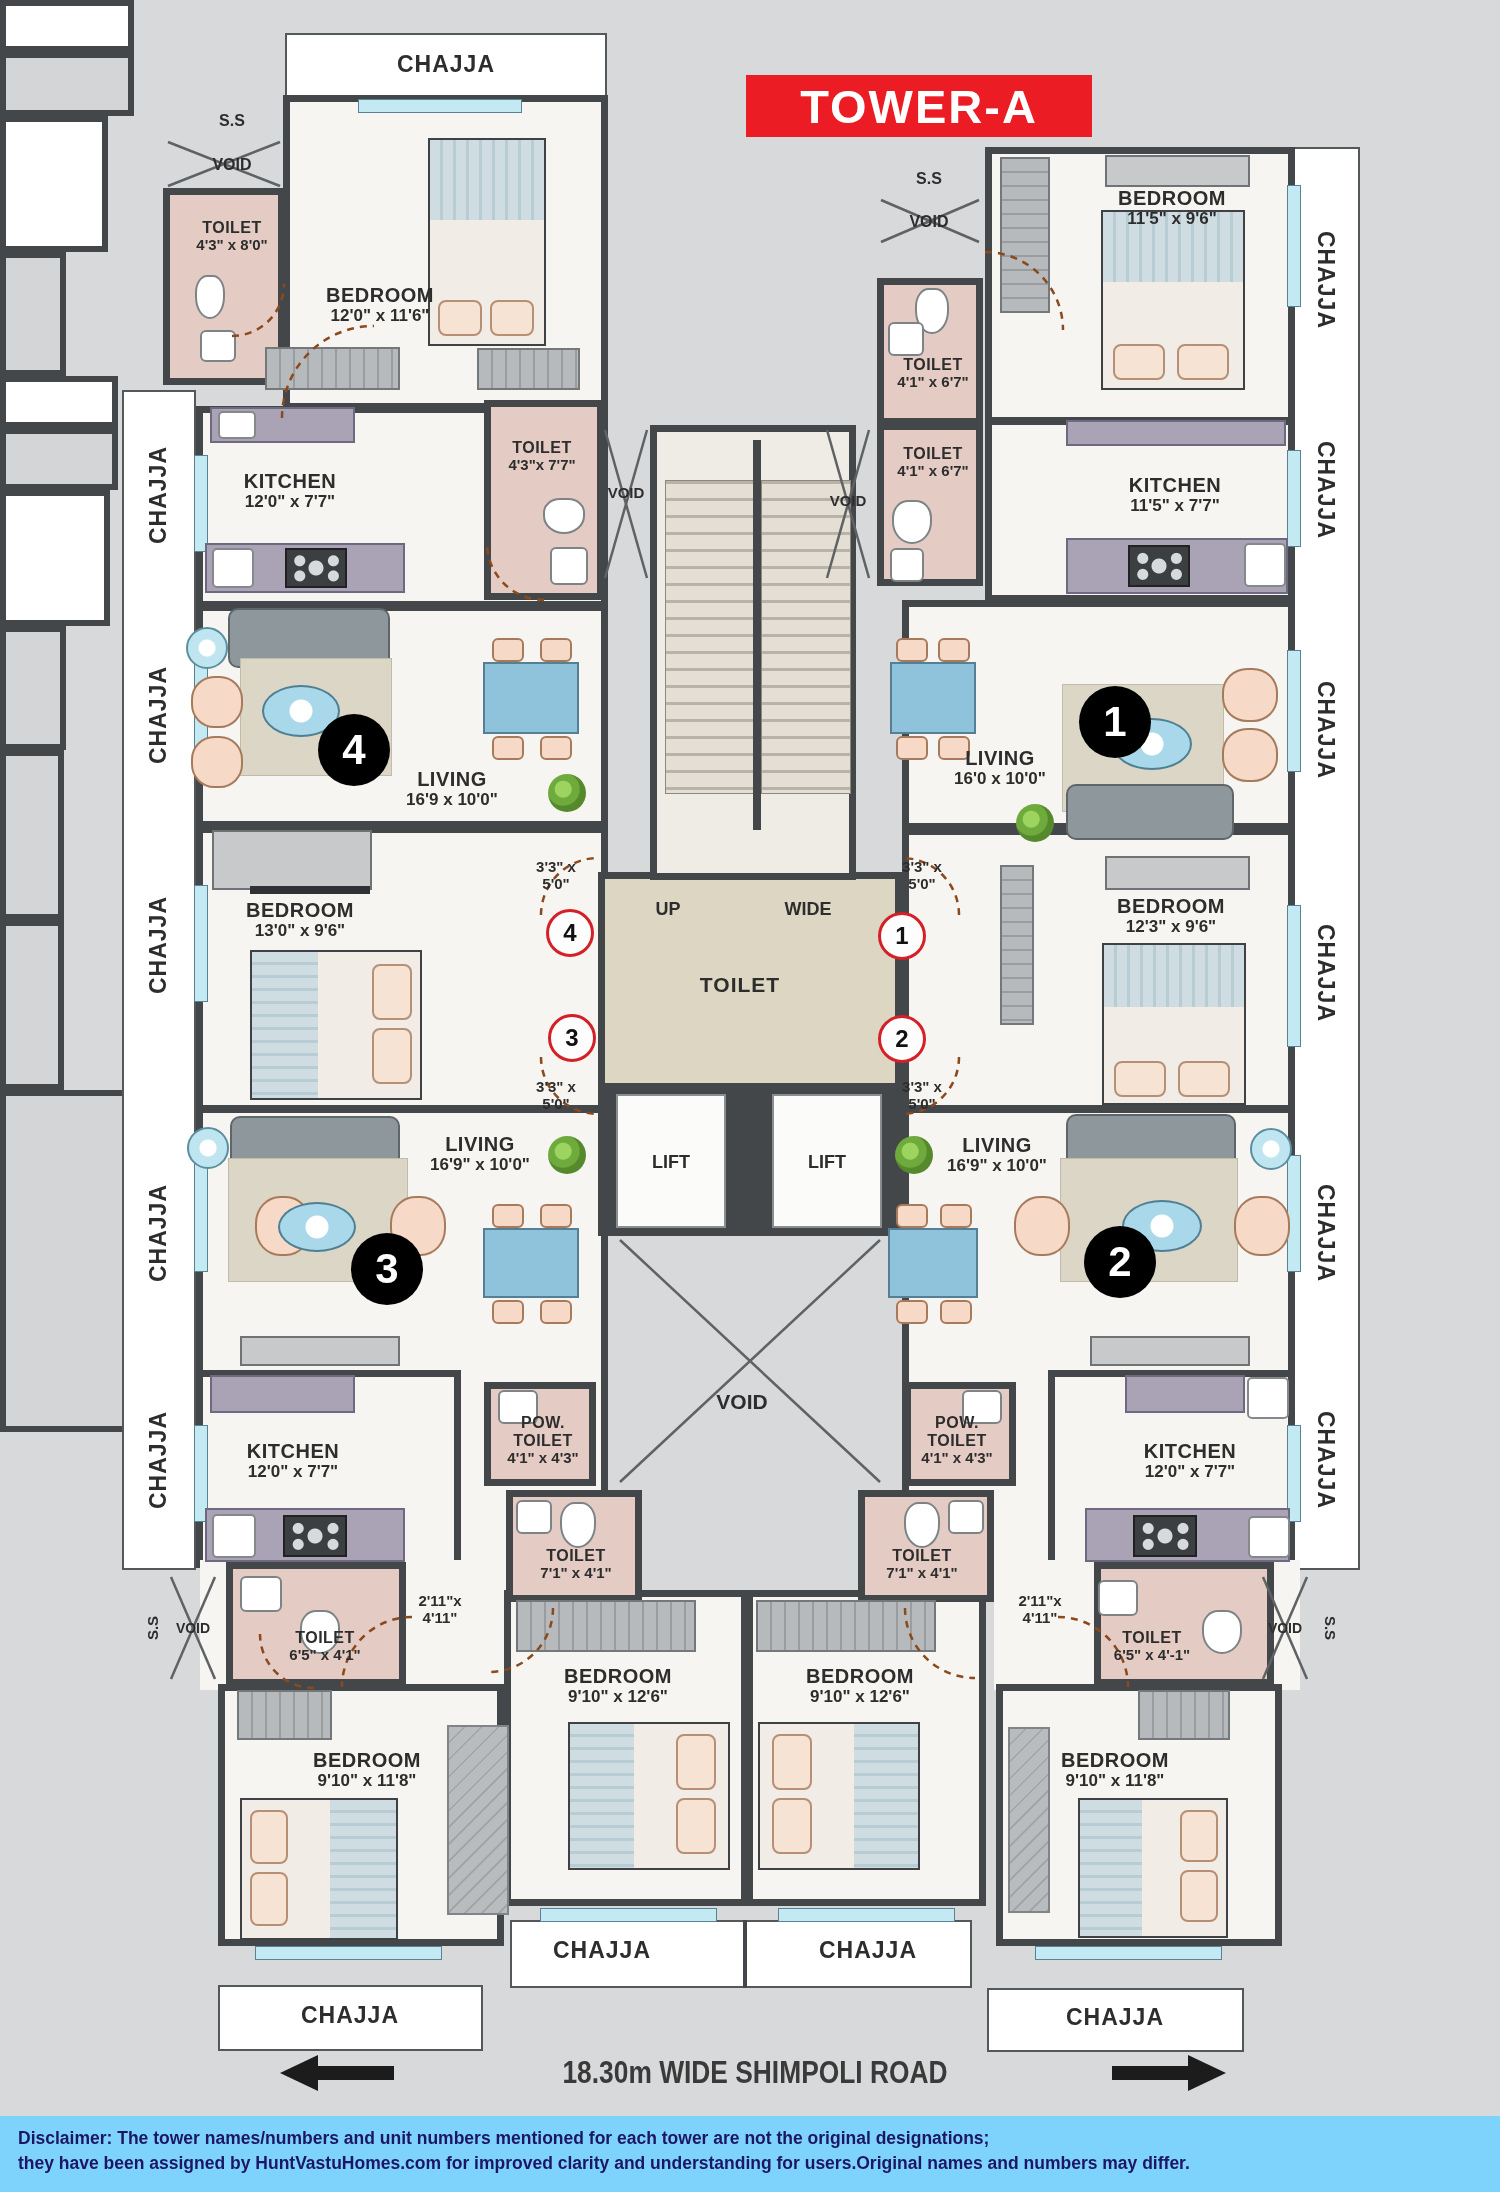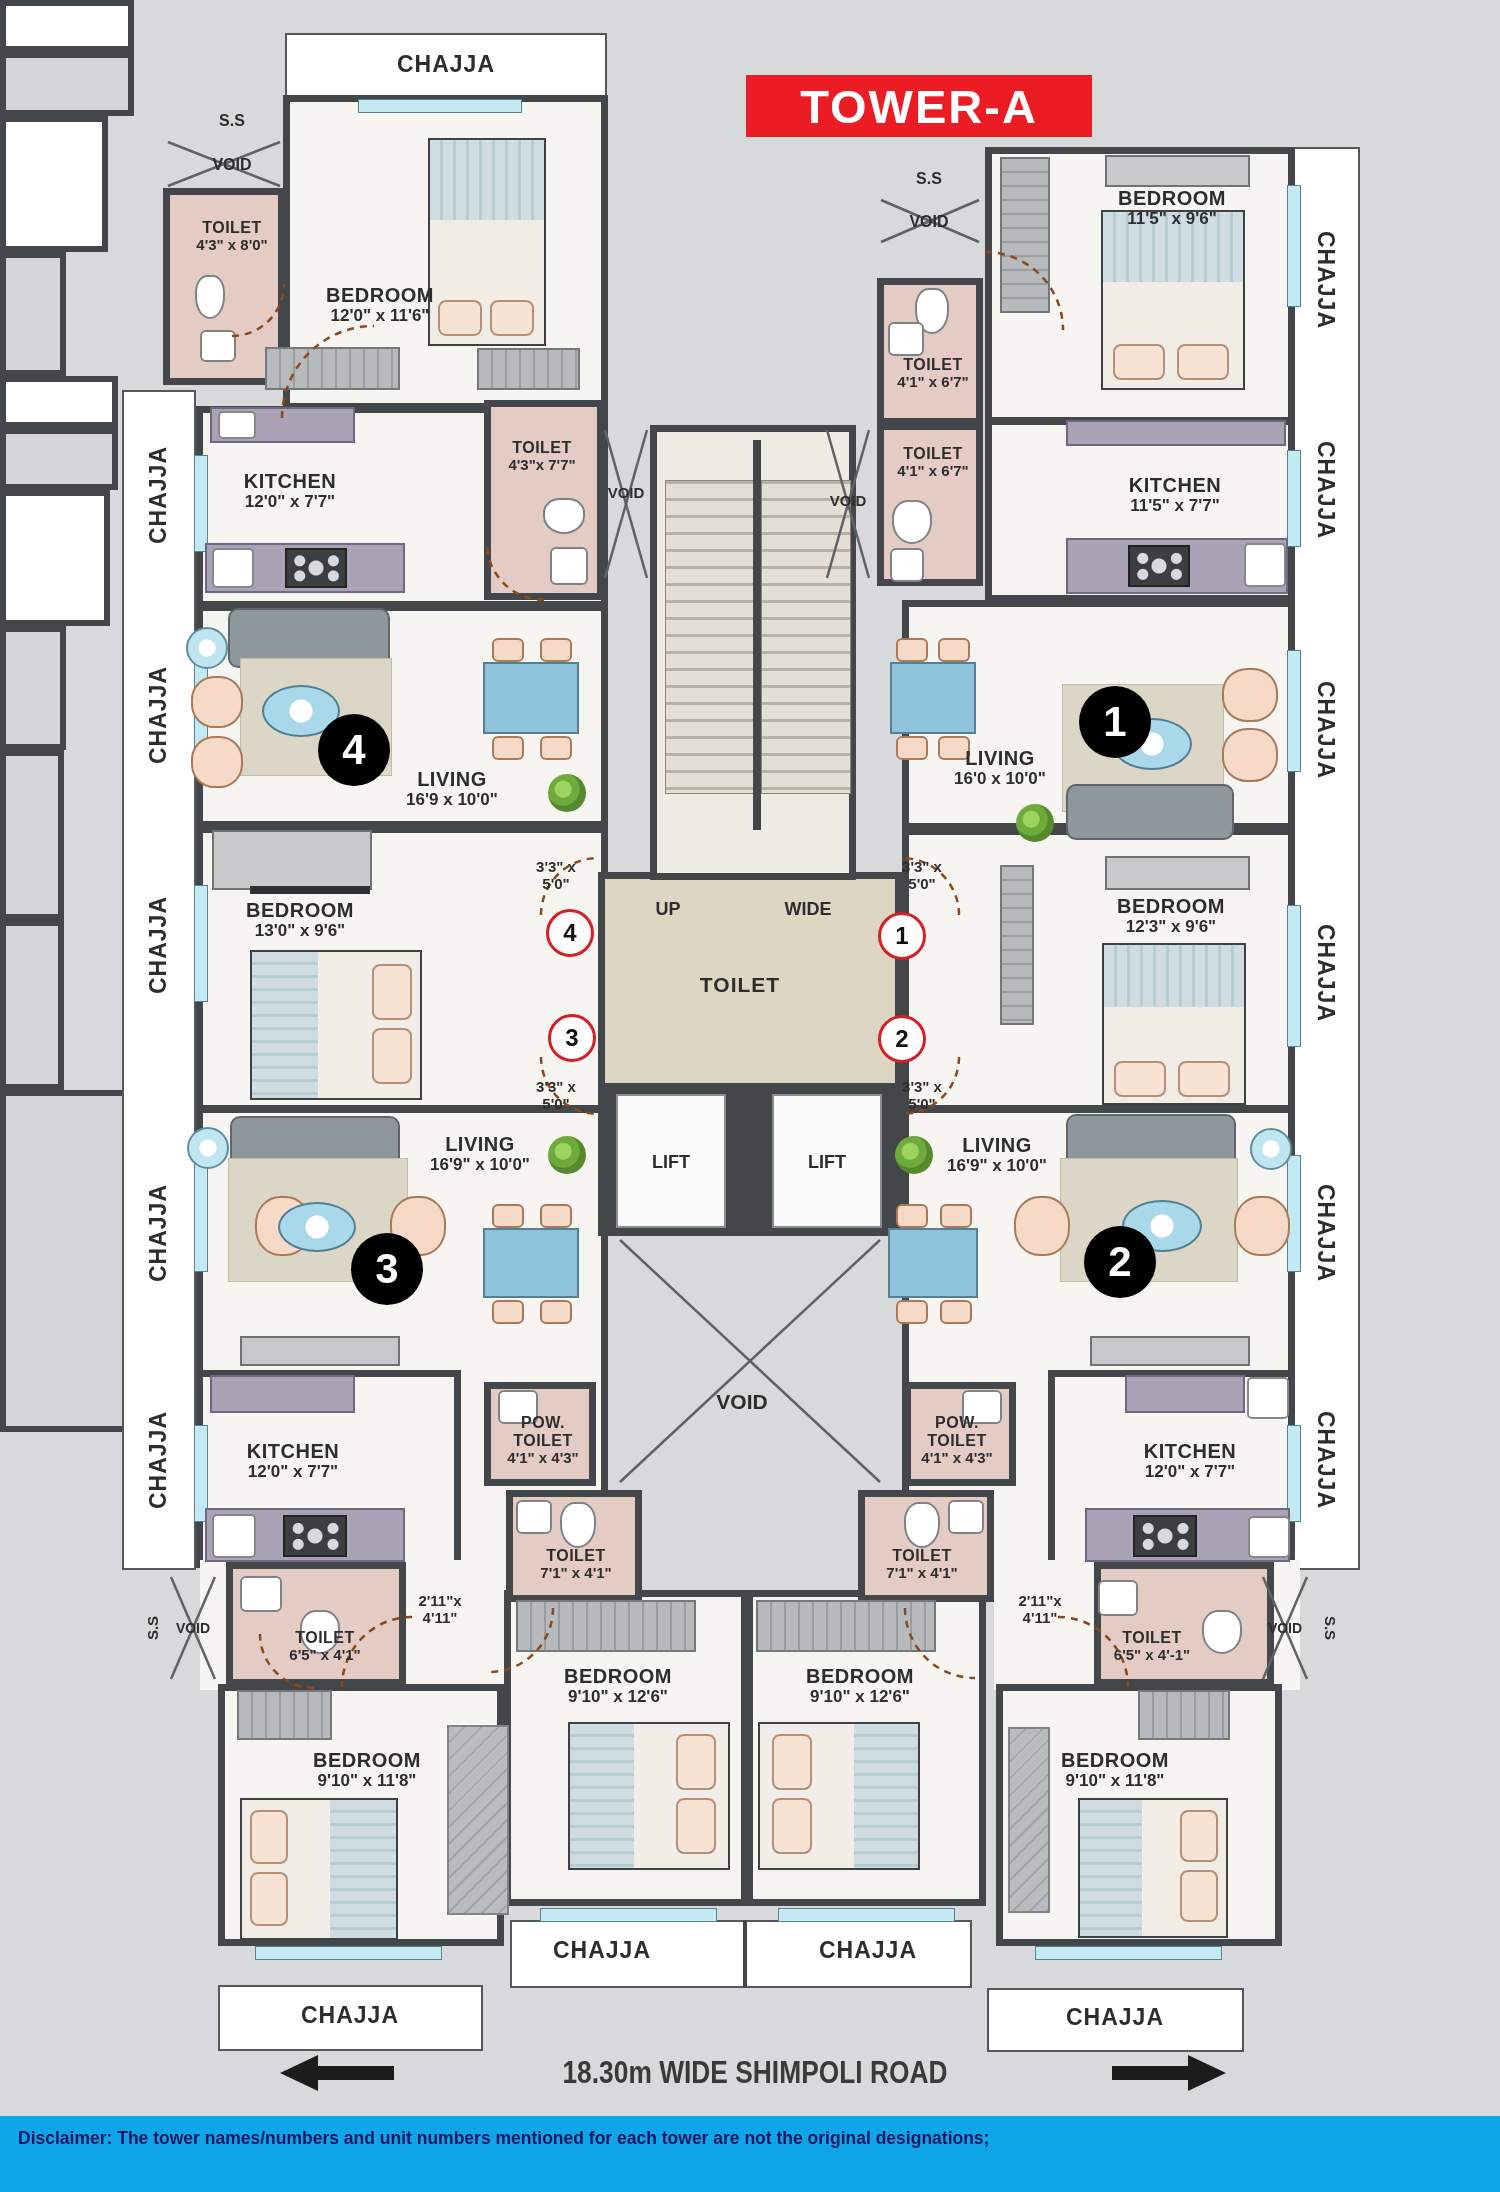--- a/index.html
+++ b/index.html
@@ -46,21 +46,21 @@
   .tv{background:#2f3234;}
   .duct{background:repeating-linear-gradient(135deg,#b9bcbe 0 10px,#a2a6a8 10px 12px);border:2px solid #808486;}
   .plant{background:radial-gradient(circle at 40% 40%,#9cd45f 0 8px,#6faa3d 9px 16px,#55892c 17px);border-radius:50%;}
   .stairs{position:absolute;box-sizing:border-box;background:#efece6;border:7px solid #44474a;z-index:3;}
   .flight{position:absolute;background:repeating-linear-gradient(180deg,#b9b2a6 0 3px,#e4dfd4 3px 17px);border:1px solid #8d877c;}
   .corelbl{position:absolute;z-index:41;font-weight:bold;color:#2d2d2d;transform:translate(-50%,-50%);}
   #banner{position:absolute;z-index:60;background:#ec1c24;color:#fff;display:flex;align-items:center;justify-content:center;font-weight:bold;font-size:47px;letter-spacing:2px;}
   #roadtxt{position:absolute;z-index:60;font-size:31px;color:#3a3a3a;transform:translate(-50%,-50%) scaleX(.85);white-space:nowrap;font-weight:bold;letter-spacing:0;}
   .arrowbar{position:absolute;background:#1c1c1c;z-index:60;}
   .tri{position:absolute;width:0;height:0;z-index:60;}
-  #disc{position:absolute;left:0;top:2116px;width:1500px;height:76px;background:#0ea5e9;z-index:70;color:#1c1663;font-weight:bold;font-size:17.5px;line-height:1.45;padding:10px 0 0 18px;box-sizing:border-box;}
+  #disc{position:absolute;left:0;top:2116px;width:1500px;height:76px;background:#7dd3fc;z-index:70;color:#1c1663;font-weight:bold;font-size:17.5px;line-height:1.45;padding:10px 0 0 18px;box-sizing:border-box;}
   svg.overlay{position:absolute;left:0;top:0;z-index:30;pointer-events:none;}
 </style>
 </head>
 <body>
 
 <div id="canvas">
 
   <div class="band" style="left:285px;top:33px;width:322px;height:64px;"></div>
   <div class="lbl" style="left:446px;top:65px;"><span class="chj">CHAJJA</span></div>
 
@@ -500,15 +500,16 @@
   <div id="banner" style="left:746px;top:75px;width:346px;height:62px;">TOWER-A</div>
 
   <div class="arrowbar" style="left:316px;top:2066px;width:78px;height:14px;"></div>
   <div class="tri" style="left:280px;top:2055px;border-top:18px solid transparent;border-bottom:18px solid transparent;border-right:38px solid #1c1c1c;"></div>
   <div id="roadtxt" style="left:755px;top:2073px;">18.30m WIDE SHIMPOLI ROAD</div>
   <div class="arrowbar" style="left:1112px;top:2066px;width:78px;height:14px;"></div>
   <div class="tri" style="left:1188px;top:2055px;border-top:18px solid transparent;border-bottom:18px solid transparent;border-left:38px solid #1c1c1c;"></div>
 
   <div id="disc">
     <div><b>Disclaimer:</b><span> The tower names/numbers and unit numbers mentioned for each tower are not the original designations;</span></div>
+    <div><span>they have been assigned by HuntVastuHomes.com for improved clarity and understanding for users.Original names and numbers may differ.</span></div>
   </div>
 
 </div>
 
 </body></html>

